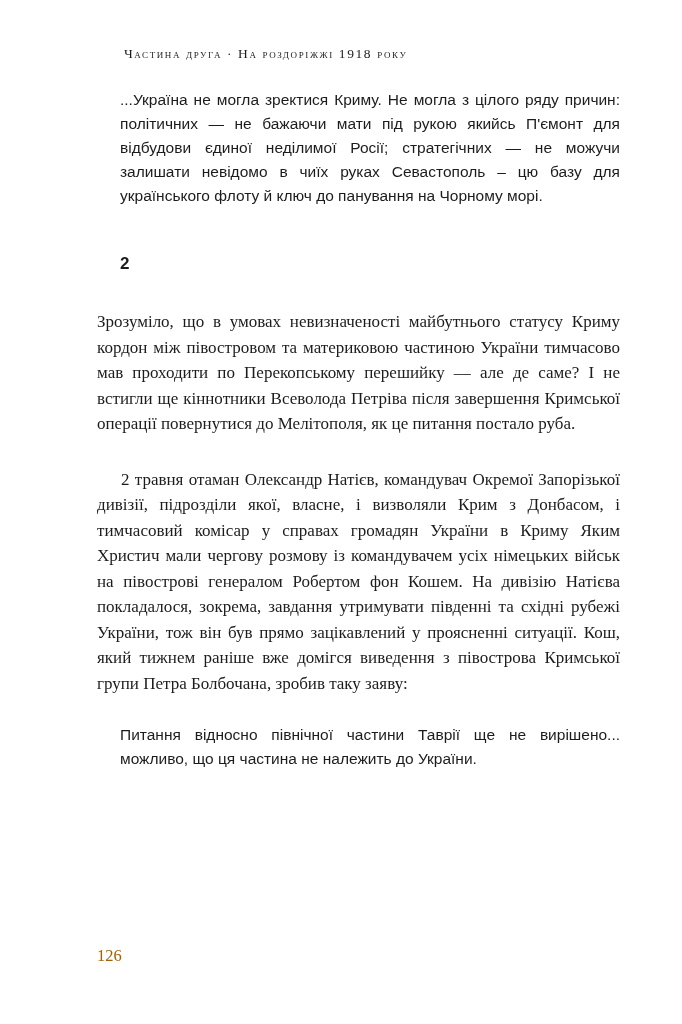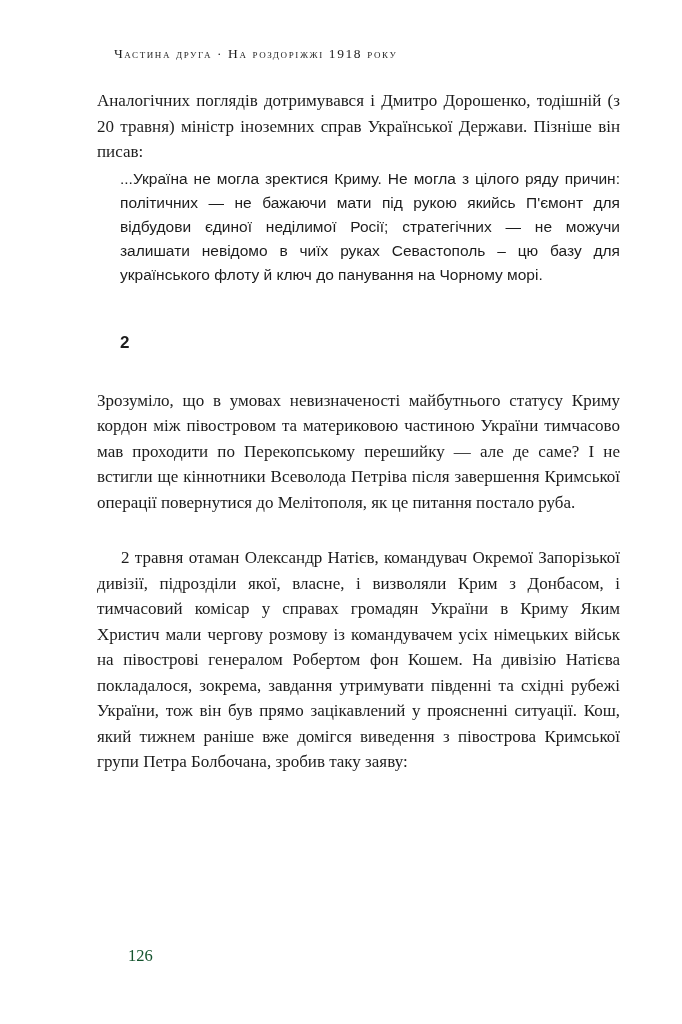--- a/index.html
+++ b/index.html
@@ -16,21 +16,21 @@
     box-sizing: border-box;
     padding: 46px 62px 0 97px;
     color: #1c1c1c;
     overflow: hidden;
   }
   .running-head {
     font-family: "Liberation Serif", serif;
     font-variant: small-caps;
     letter-spacing: 1.6px;
     font-size: 13.5px;
-    margin: 0 0 26px 17px;
+    margin: 0 0 26px 27px;
     color: #1c1c1c;
     white-space: nowrap;
   }
   .body-par {
     font-family: "Liberation Serif", serif;
     font-size: 17px;
     line-height: 25.5px;
     text-align: justify;
     margin: 0;
     hyphens: auto;
@@ -63,42 +63,41 @@
     font-weight: 700;
     font-size: 17px;
     margin: 46px 0 35px 23px;
   }
   .page-number {
     position: absolute;
     left: 97px;
     bottom: 58px;
     font-family: "Liberation Serif", serif;
     font-size: 16.5px;
-    color: #14532d;
-    margin-left: 31px;
+    color: #a16207;
   }
 </style>
 </head>
 <body>
 
 <div class="page">
 
   <header class="running-head">Частина друга · На роздоріжжі 1918 року</header>
 
   <main>
 
 
-    <p class="body-par">Аналогічних поглядів дотримувався і Дмитро Дорошенко, тодішній (з 20 травня) міністр іноземних справ Української Держави. Пізніше він писав:</p>
 
     <p class="quote mid">...Україна не могла зректися Криму. Не могла з цілого ряду причин: політичних — не бажаючи мати під рукою якийсь П'ємонт для відбудови єдиної неділимої Росії; стратегічних — не можучи залишати невідомо в чиїх руках Севастополь – цю базу для українського флоту й ключ до панування на Чорному морі.</p>
 
     <div class="section-number">2</div>
 
     <p class="body-par">Зрозуміло, що в умовах невизначеності майбутнього статусу Криму кордон між півостровом та материковою частиною України тимчасово мав проходити по Перекопському перешийку — але де саме? І не встигли ще кіннотники Всеволода Петріва після завершення Кримської операції повернутися до Мелітополя, як це питання постало руба.</p>
 
     <p class="body-par indent">2 травня отаман Олександр Натієв, командувач Окремої Запорізької дивізії, підрозділи якої, власне, і визволяли Крим з Донбасом, і тимчасовий комісар у справах громадян України в Криму Яким Христич мали чергову розмову із командувачем усіх німецьких військ на півострові генералом Робертом фон Кошем. На дивізію Натієва покладалося, зокрема, завдання утримувати південні та східні рубежі України, тож він був прямо зацікавлений у проясненні ситуації. Кош, який тижнем раніше вже домігся виведення з півострова Кримської групи Петра Болбочана, зробив таку заяву:</p>
 
+    <p class="quote last">Питання відносно північної частини Таврії ще не вирішено... можливо, що ця частина не належить до України.</p>
 
   </main>
 
   <footer class="page-number">126</footer>
 
 </div>
 
 </body></html>

